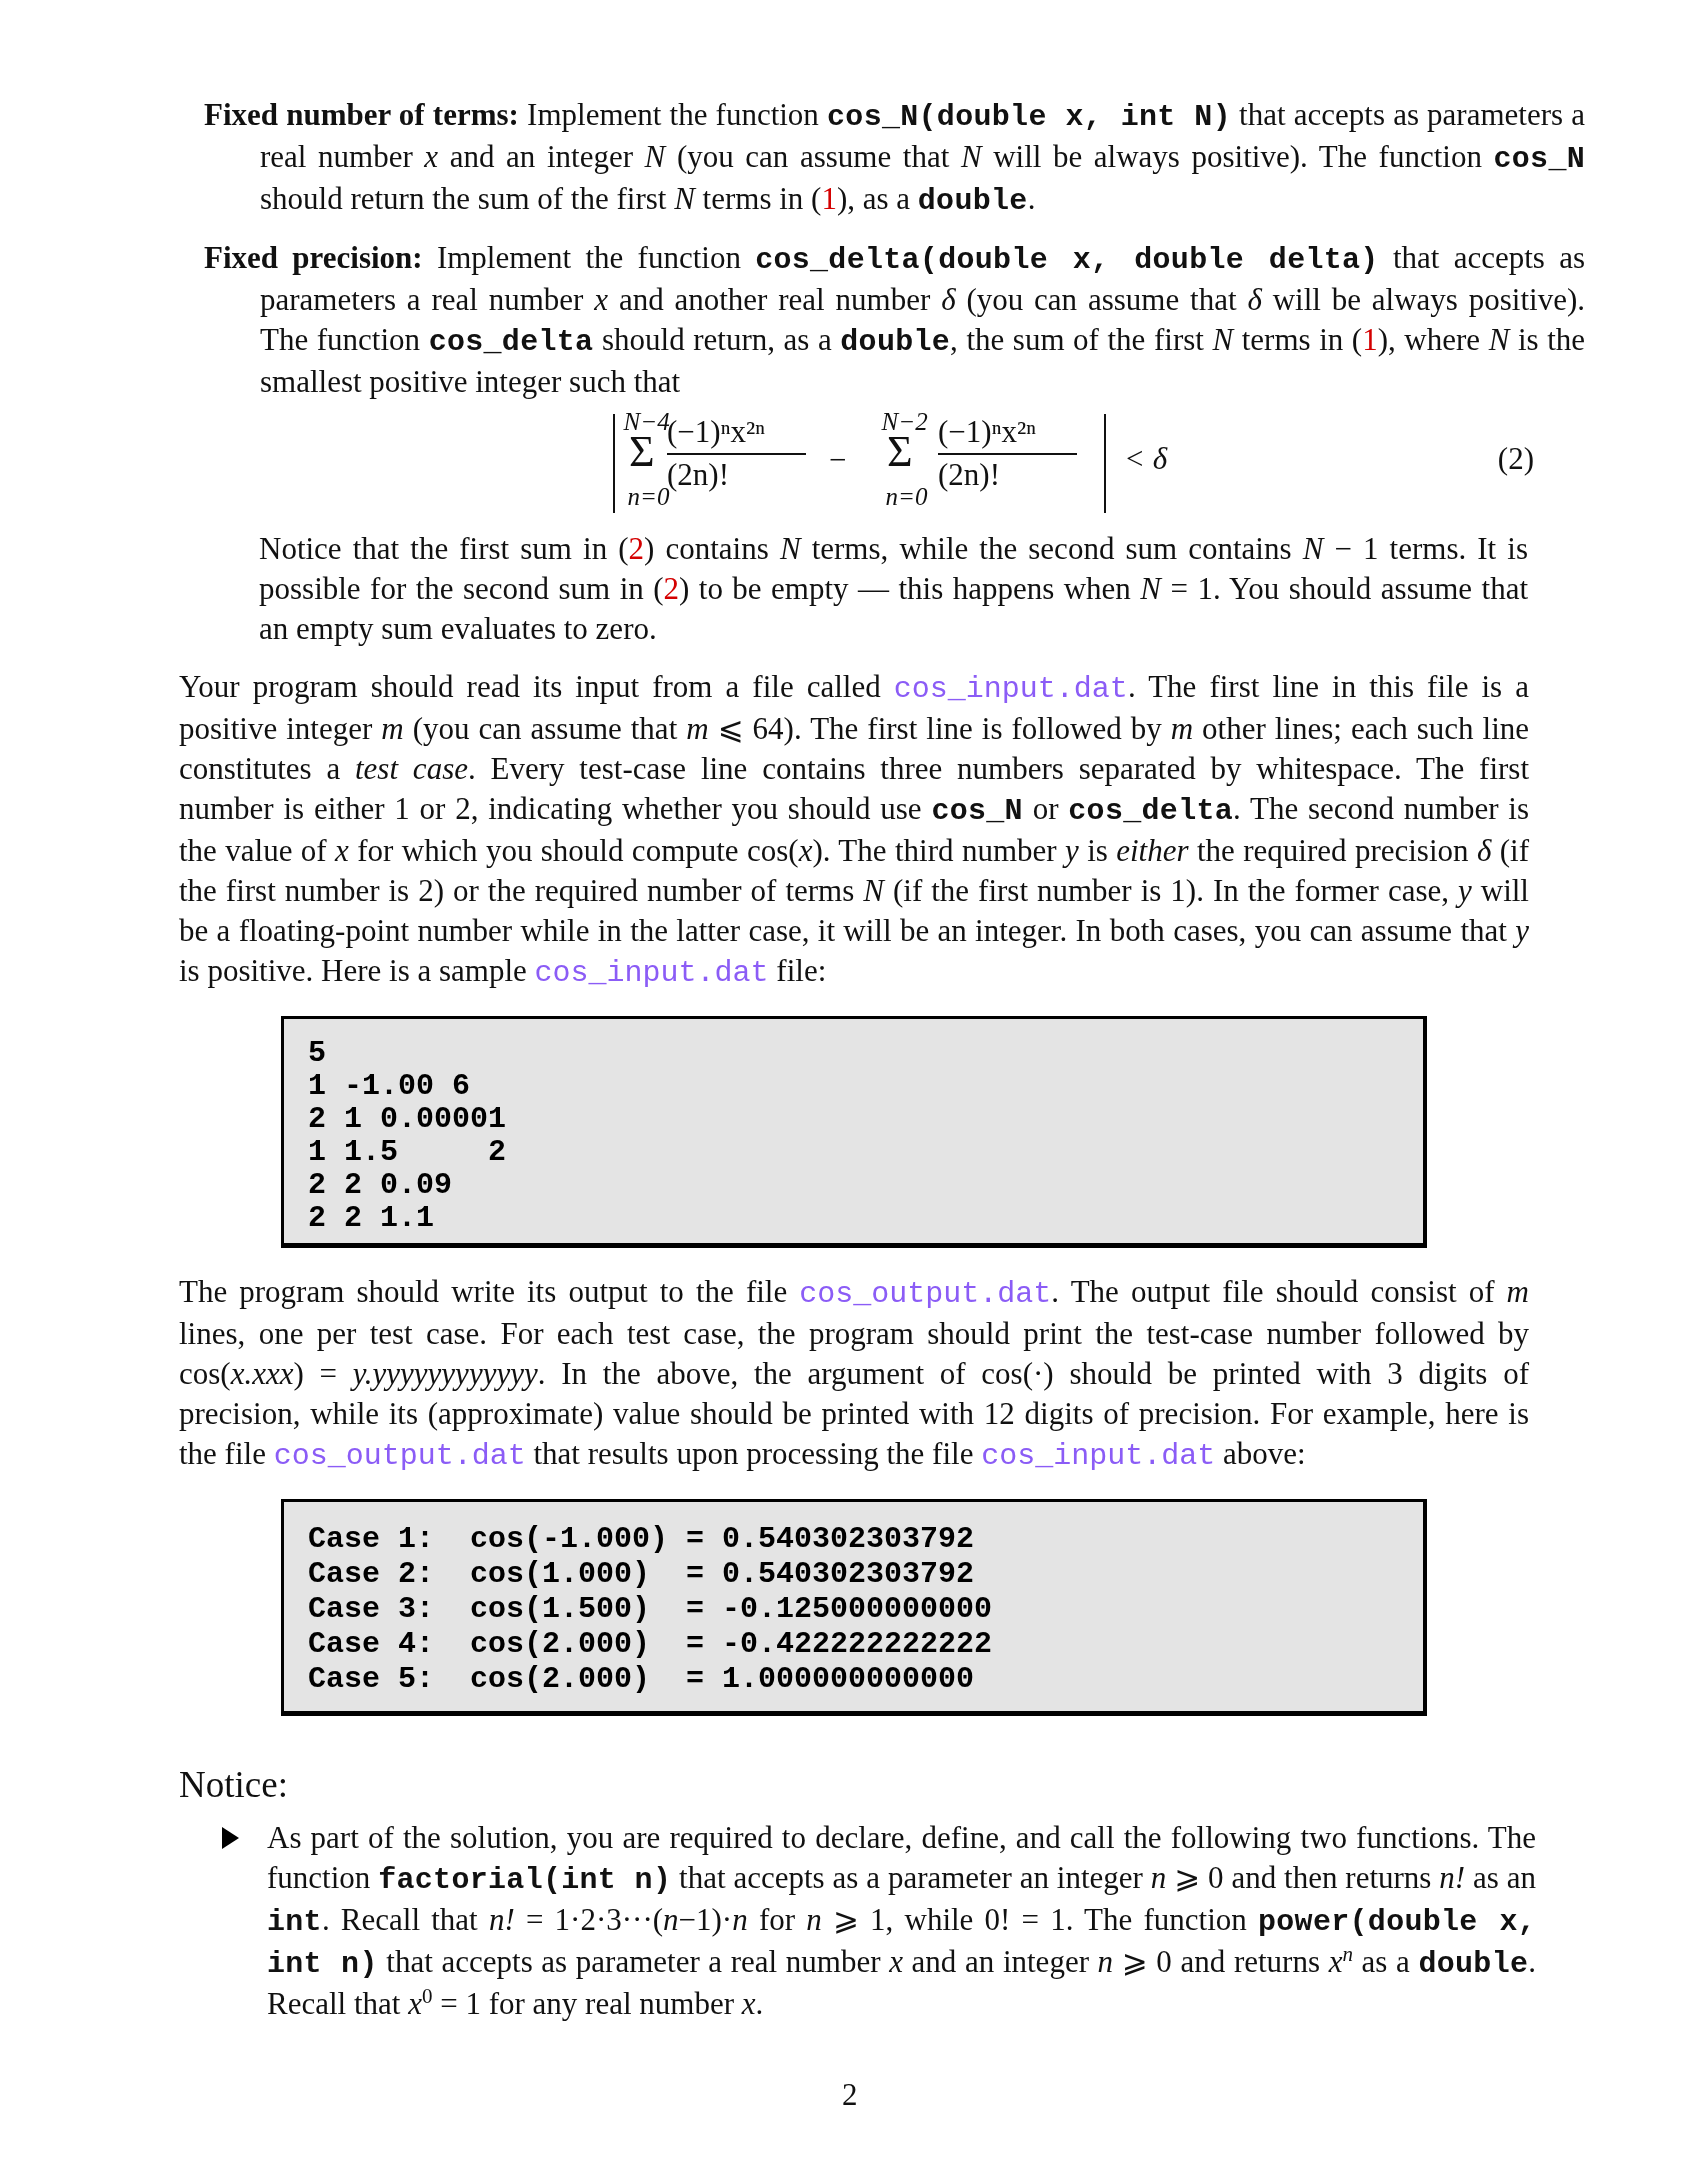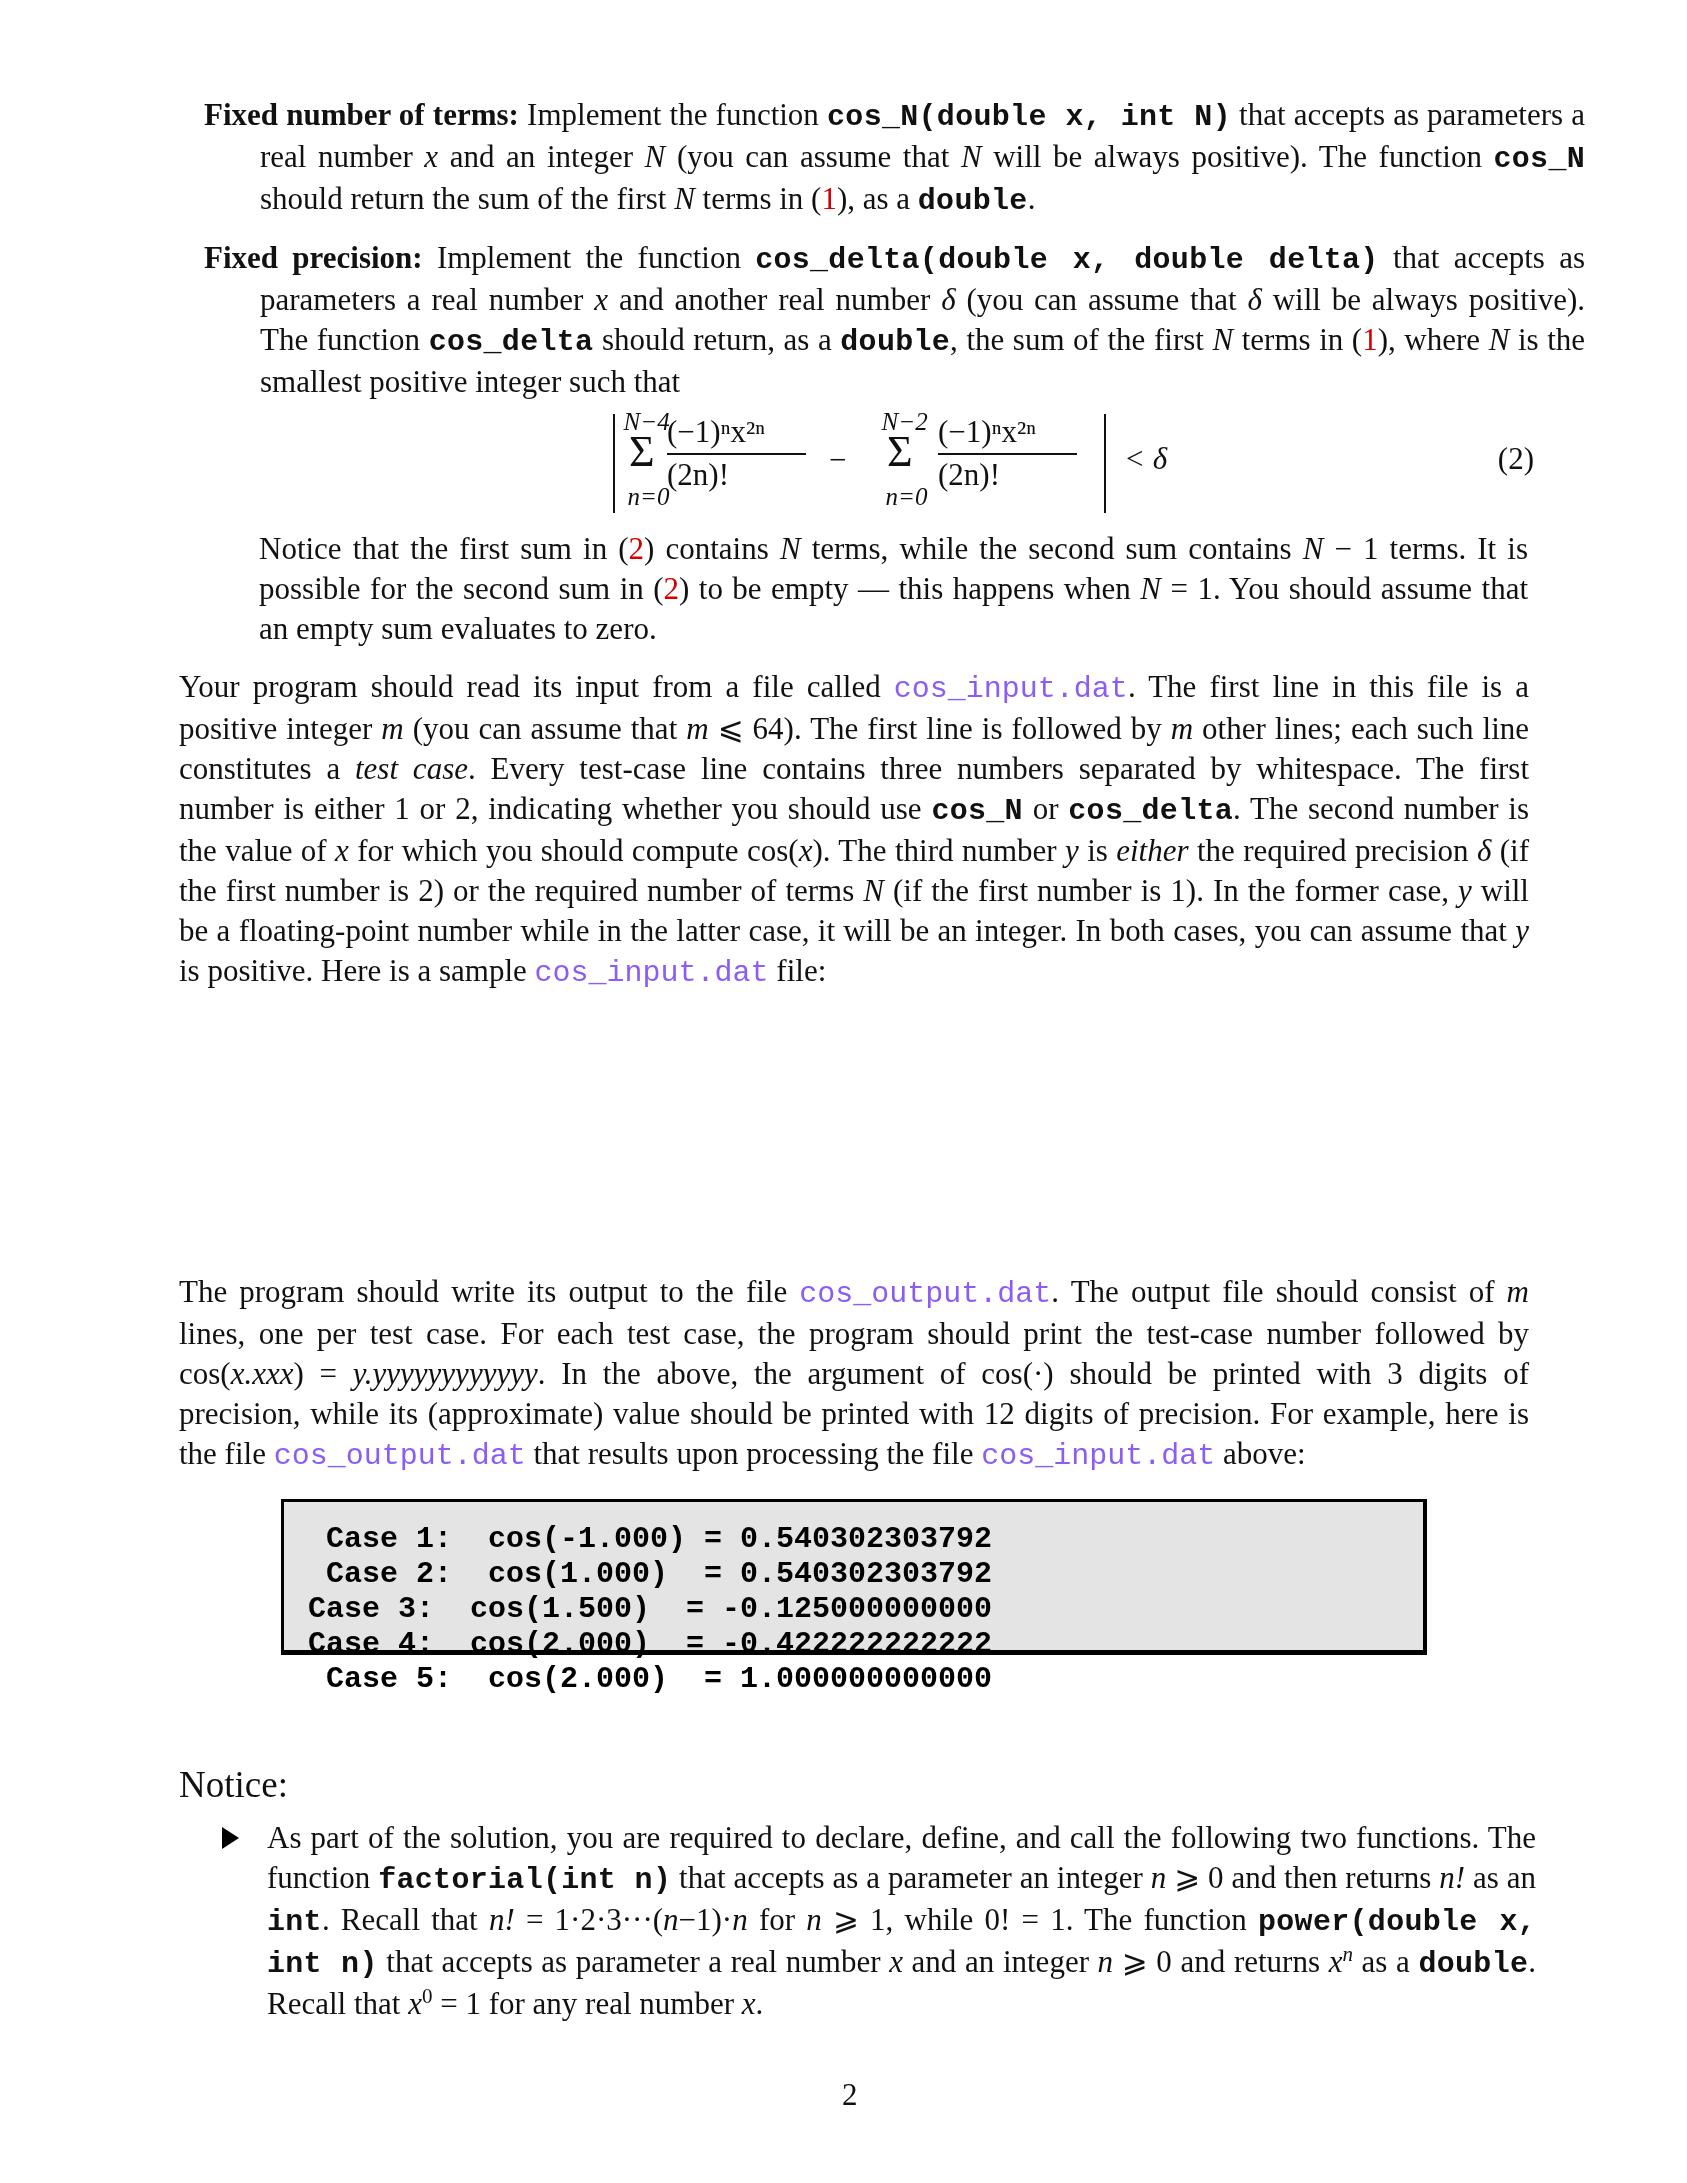--- a/index.html
+++ b/index.html
@@ -88,26 +88,34 @@
   </div>
 
   <div class="para txt" style="left:259px; top:529px; width:1269px;">
     <span>Notice that the first sum in (</span><span class="ref">2</span><span>) contains </span><i class="m">N</i><span> terms, while the second sum contains </span><i class="m">N</i><span> − 1 terms. It is possible for the second sum in (</span><span class="ref">2</span><span>) to be empty — this happens when </span><i class="m">N</i><span> = 1. You should assume that an empty sum evaluates to zero.</span>
   </div>
 
   <div class="para txt" style="left:179px; top:667px; width:1350px;">
     <span>Your program should read its input from a file called </span><span class="tt">cos_input.dat</span><span>. The first line in this file is a positive integer </span><i class="m">m</i><span> (you can assume that </span><i class="m">m</i><span> ⩽ 64). The first line is followed by </span><i class="m">m</i><span> other lines; each such line constitutes a </span><i>test case</i><span>. Every test-case line contains three numbers separated by whitespace. The first number is either 1 or 2, indicating whether you should use </span><span class="code">cos_N</span><span> or </span><span class="code">cos_delta</span><span>. The second number is the value of </span><i class="m">x</i><span> for which you should compute cos(</span><i class="m">x</i><span>). The third number </span><i class="m">y</i><span> is </span><i>either</i><span> the required precision </span><i class="m">δ</i><span> (if the first number is 2) or the required number of terms </span><i class="m">N</i><span> (if the first number is 1). In the former case, </span><i class="m">y</i><span> will be a floating-point number while in the latter case, it will be an integer. In both cases, you can assume that </span><i class="m">y</i><span> is positive. Here is a sample </span><span class="tt">cos_input.dat</span><span> file:</span>
   </div>
 
+  <div class="codebox" style="left:281px; top:1016px; width:1146px; height:232px;">
+    <pre style="top:18px;"><span>5</span>
+<span>1 -1.00 6</span>
+<span>2 1 0.00001</span>
+<span>1 1.5     2</span>
+<span>2 2 0.09</span>
+<span>2 2 1.1</span></pre>
+  </div>
 
   <div class="para txt" style="left:179px; top:1272px; width:1350px;">
     <span>The program should write its output to the file </span><span class="tt">cos_output.dat</span><span>. The output file should consist of </span><i class="m">m</i><span> lines, one per test case. For each test case, the program should print the test-case number followed by cos(</span><i class="m">x.xxx</i><span>) = </span><i class="m">y.yyyyyyyyyyyy</i><span>. In the above, the argument of cos(·) should be printed with 3 digits of precision, while its (approximate) value should be printed with 12 digits of precision. For example, here is the file </span><span class="tt">cos_output.dat</span><span> that results upon processing the file </span><span class="tt">cos_input.dat</span><span> above:</span>
   </div>
 
-  <div class="codebox" style="left:281px; top:1499px; width:1146px; height:156px;text-align:right;">
+  <div class="codebox" style="left:281px; top:1499px; width:1146px; height:217px;">
     <pre style="top:20px; line-height:35px; white-space:pre;"><span>Case 1:  cos(-1.000) = 0.540302303792</span>
 <span>Case 2:  cos(1.000)  = 0.540302303792</span>
 <span>Case 3:  cos(1.500)  = -0.125000000000</span>
 <span>Case 4:  cos(2.000)  = -0.422222222222</span>
 <span>Case 5:  cos(2.000)  = 1.000000000000</span></pre>
   </div>
 
   <div class="notes-h">
     <span>Notice</span><span>:</span>
   </div>

